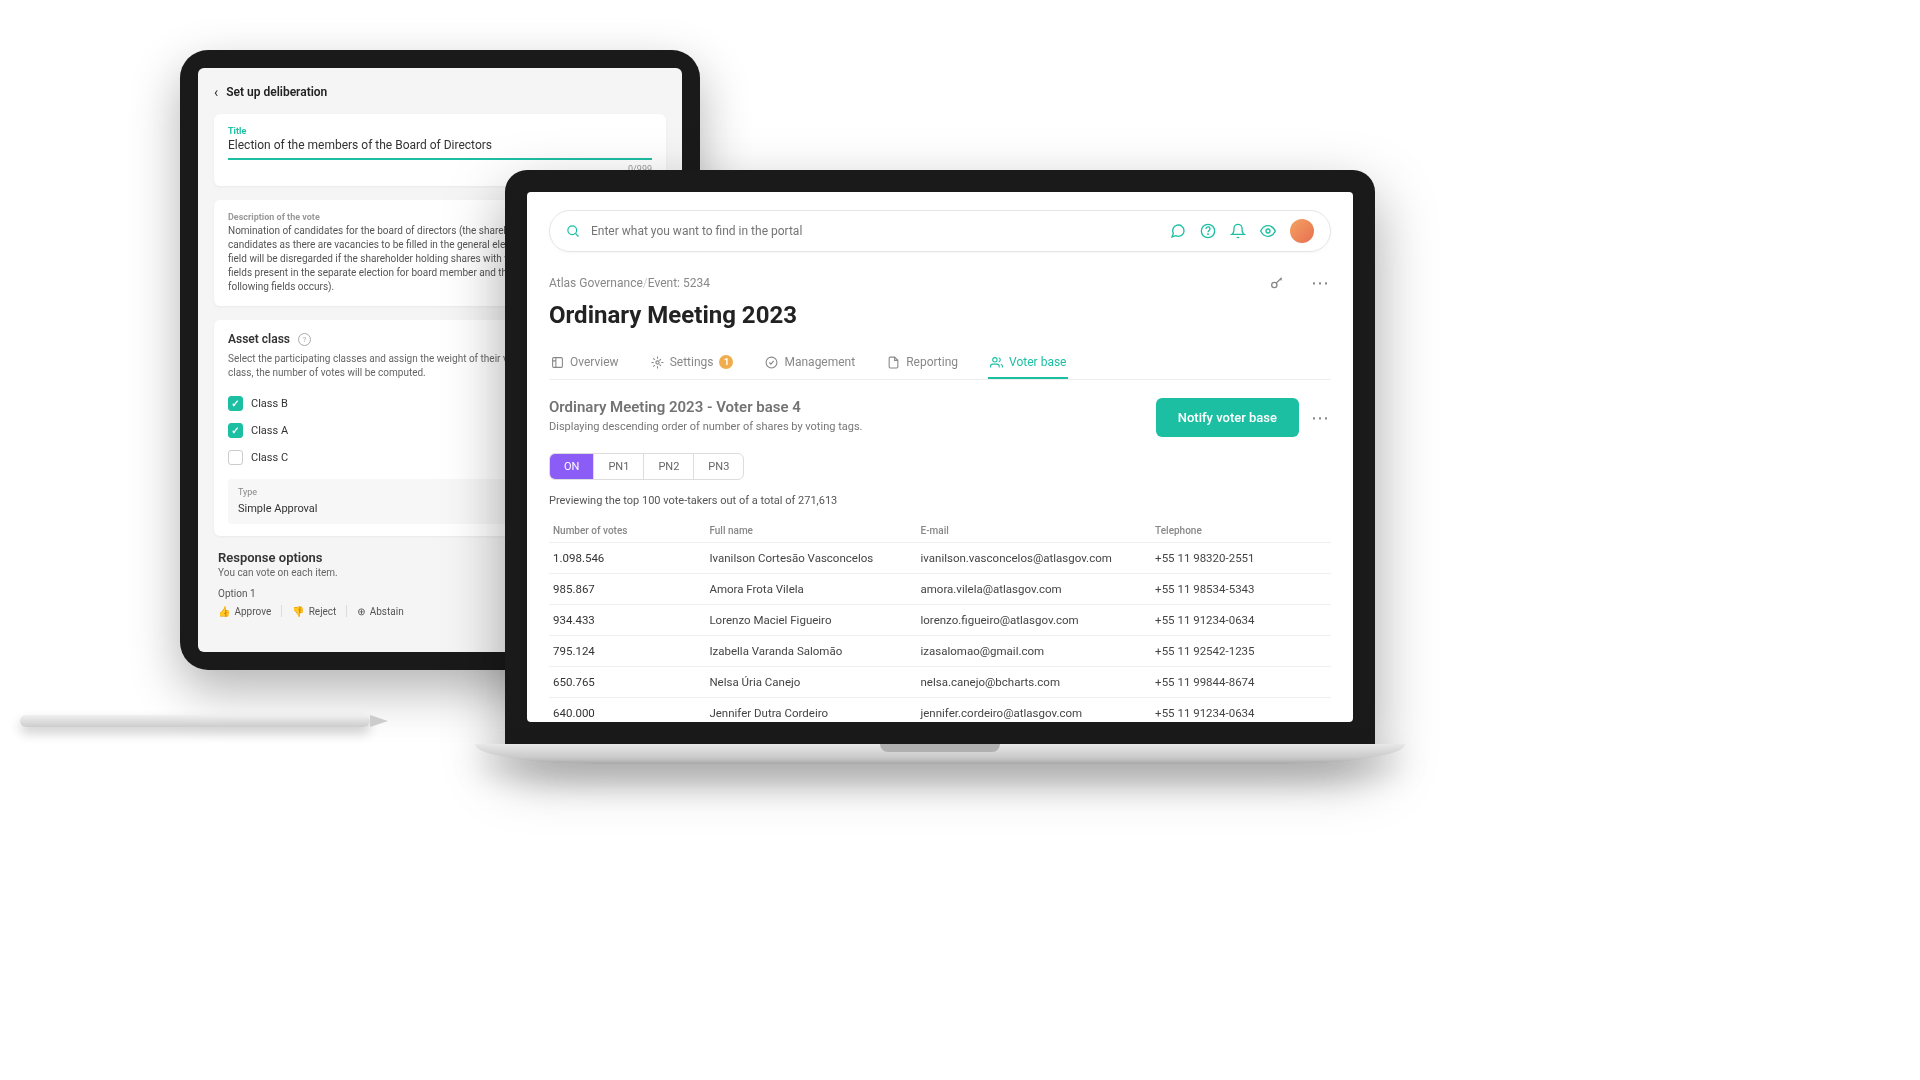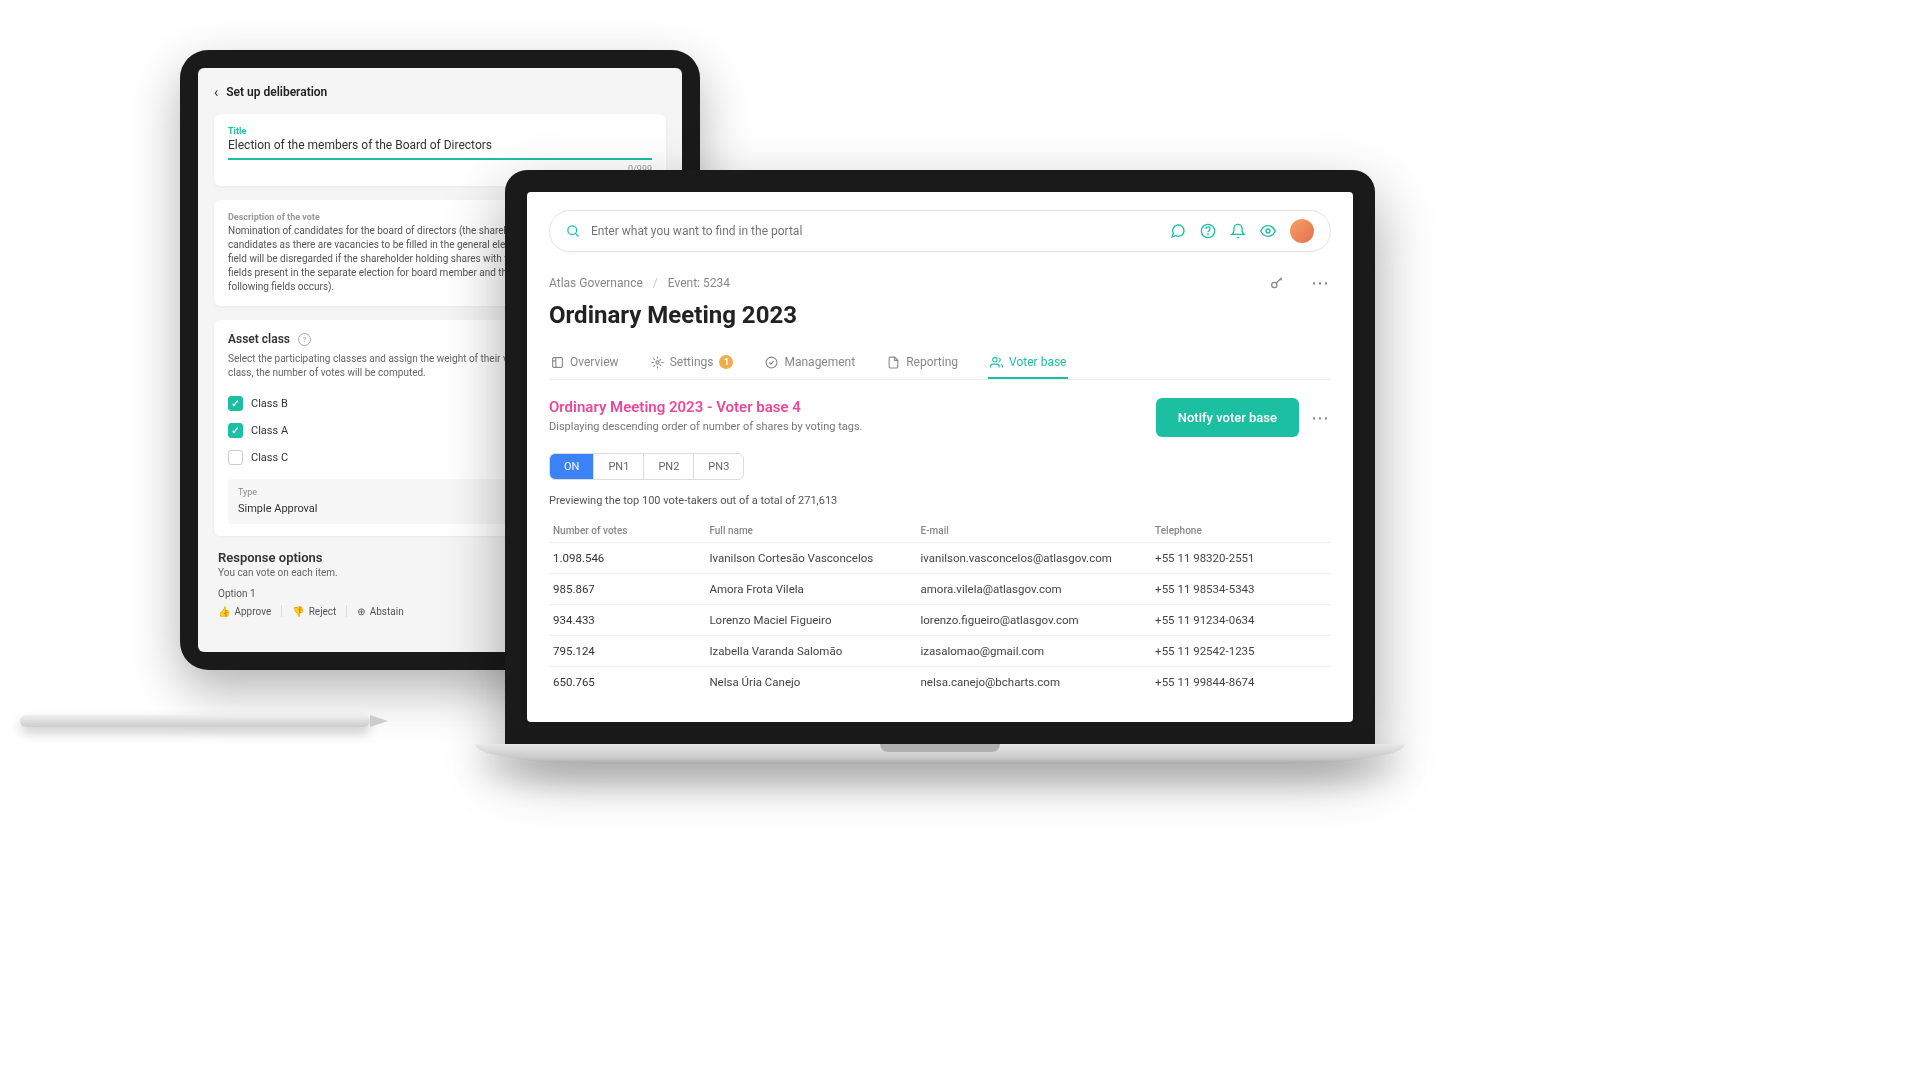--- a/index.html
+++ b/index.html
@@ -118,41 +118,41 @@
   padding: 8px 16px;
   gap: 10px;
   box-shadow: 0 1px 3px rgba(0,0,0,.04);
 }
 .searchbar input { border: none; outline: none; flex: 1; font-size: 12px; color: #666; background: transparent; }
 .search-ic { color: #1dbfa3; font-size: 14px; }
 .top-icons { display: flex; gap: 14px; align-items: center; }
 .ticon { width: 16px; height: 16px; color: #1dbfa3; }
 .avatar { width: 24px; height: 24px; border-radius: 50%; background: linear-gradient(135deg,#f4a261,#e76f51); }
 
-.crumbs { display: flex; align-items: center; gap: 10px; margin-top: 20px; font-size: 12px; color: #888; }
+.crumbs { display: flex; align-items: center; gap: 0; margin-top: 20px; font-size: 12px; color: #888; }
 .crumbs .sep { color: #ccc; }
 .page-actions { float: right; display: flex; gap: 14px; align-items: center; color: #888; }
 
 .page-title { font-size: 24px; font-weight: 700; color: #222; margin-top: 8px; }
 
 .tabs { display: flex; gap: 28px; margin-top: 18px; border-bottom: 1px solid #eee; }
 .tab { display: flex; align-items: center; gap: 6px; padding: 8px 2px; font-size: 12px; color: #888; cursor: pointer; border-bottom: 2px solid transparent; }
 .tab.active { color: #1dbfa3; border-bottom-color: #1dbfa3; }
 .tab .badge { background: #f0ad4e; color: #fff; width: 14px; height: 14px; border-radius: 50%; display: inline-flex; align-items: center; justify-content: center; font-size: 9px; font-weight: bold; }
 
 .content-head { display: flex; justify-content: space-between; align-items: flex-start; margin-top: 18px; }
-.sub-title { font-size: 15px; font-weight: 600; color: #ec4899; }
+.sub-title { font-size: 15px; font-weight: 600; color: #737373; }
 .sub-desc { font-size: 11px; color: #777; margin-top: 4px; }
 .btn-primary { background: #1dbfa3; color: #fff; border: none; border-radius: 6px; padding: 12px 22px; font-size: 13px; font-weight: 500; cursor: pointer; }
 .dots { color: #888; font-size: 18px; margin-left: 12px; letter-spacing: 2px; }
 
 .filter-pills { display: flex; margin-top: 16px; border: 1px solid #ddd; border-radius: 6px; overflow: hidden; width: fit-content; }
 .pill { padding: 6px 14px; font-size: 11px; color: #666; border-right: 1px solid #ddd; cursor: pointer; }
 .pill:last-child { border-right: none; }
-.pill.on { background: #3b82f6; color: #fff; }
+.pill.on { background: #8b5cf6; color: #fff; }
 
 .preview-note { font-size: 11px; color: #555; margin-top: 14px; }
 
 .tbl { width: 100%; margin-top: 12px; border-collapse: collapse; }
 .tbl th { text-align: left; font-size: 10px; font-weight: 500; color: #888; padding: 6px 4px; }
 .tbl td { font-size: 11.5px; color: #444; padding: 8px 4px; border-top: 1px solid #f0f0f0; }
 .tbl td.num { color: #333; }
 
 svg { display: block; }
 </style>
@@ -383,19 +383,25 @@
                   <td>Izabella Varanda Salomão</td>
                   <td>izasalomao@gmail.com</td>
                   <td>+55 11 92542-1235</td>
             </tr>
             <tr>
               <td class="num">650.765</td>
                   <td>Nelsa Úria Canejo</td>
                   <td>nelsa.canejo@bcharts.com</td>
                   <td>+55 11 99844-8674</td>
             </tr>
+            <tr>
+              <td class="num">640.000</td>
+                  <td>Jennifer Dutra Cordeiro</td>
+                  <td>jennifer.cordeiro@atlasgov.com</td>
+                  <td>+55 11 91234-0634</td>
+            </tr>
           </tbody>
       </table>
 
     </div>
   </div>
   <div class="laptop-base"></div>
 </div>
 
 </body></html>

